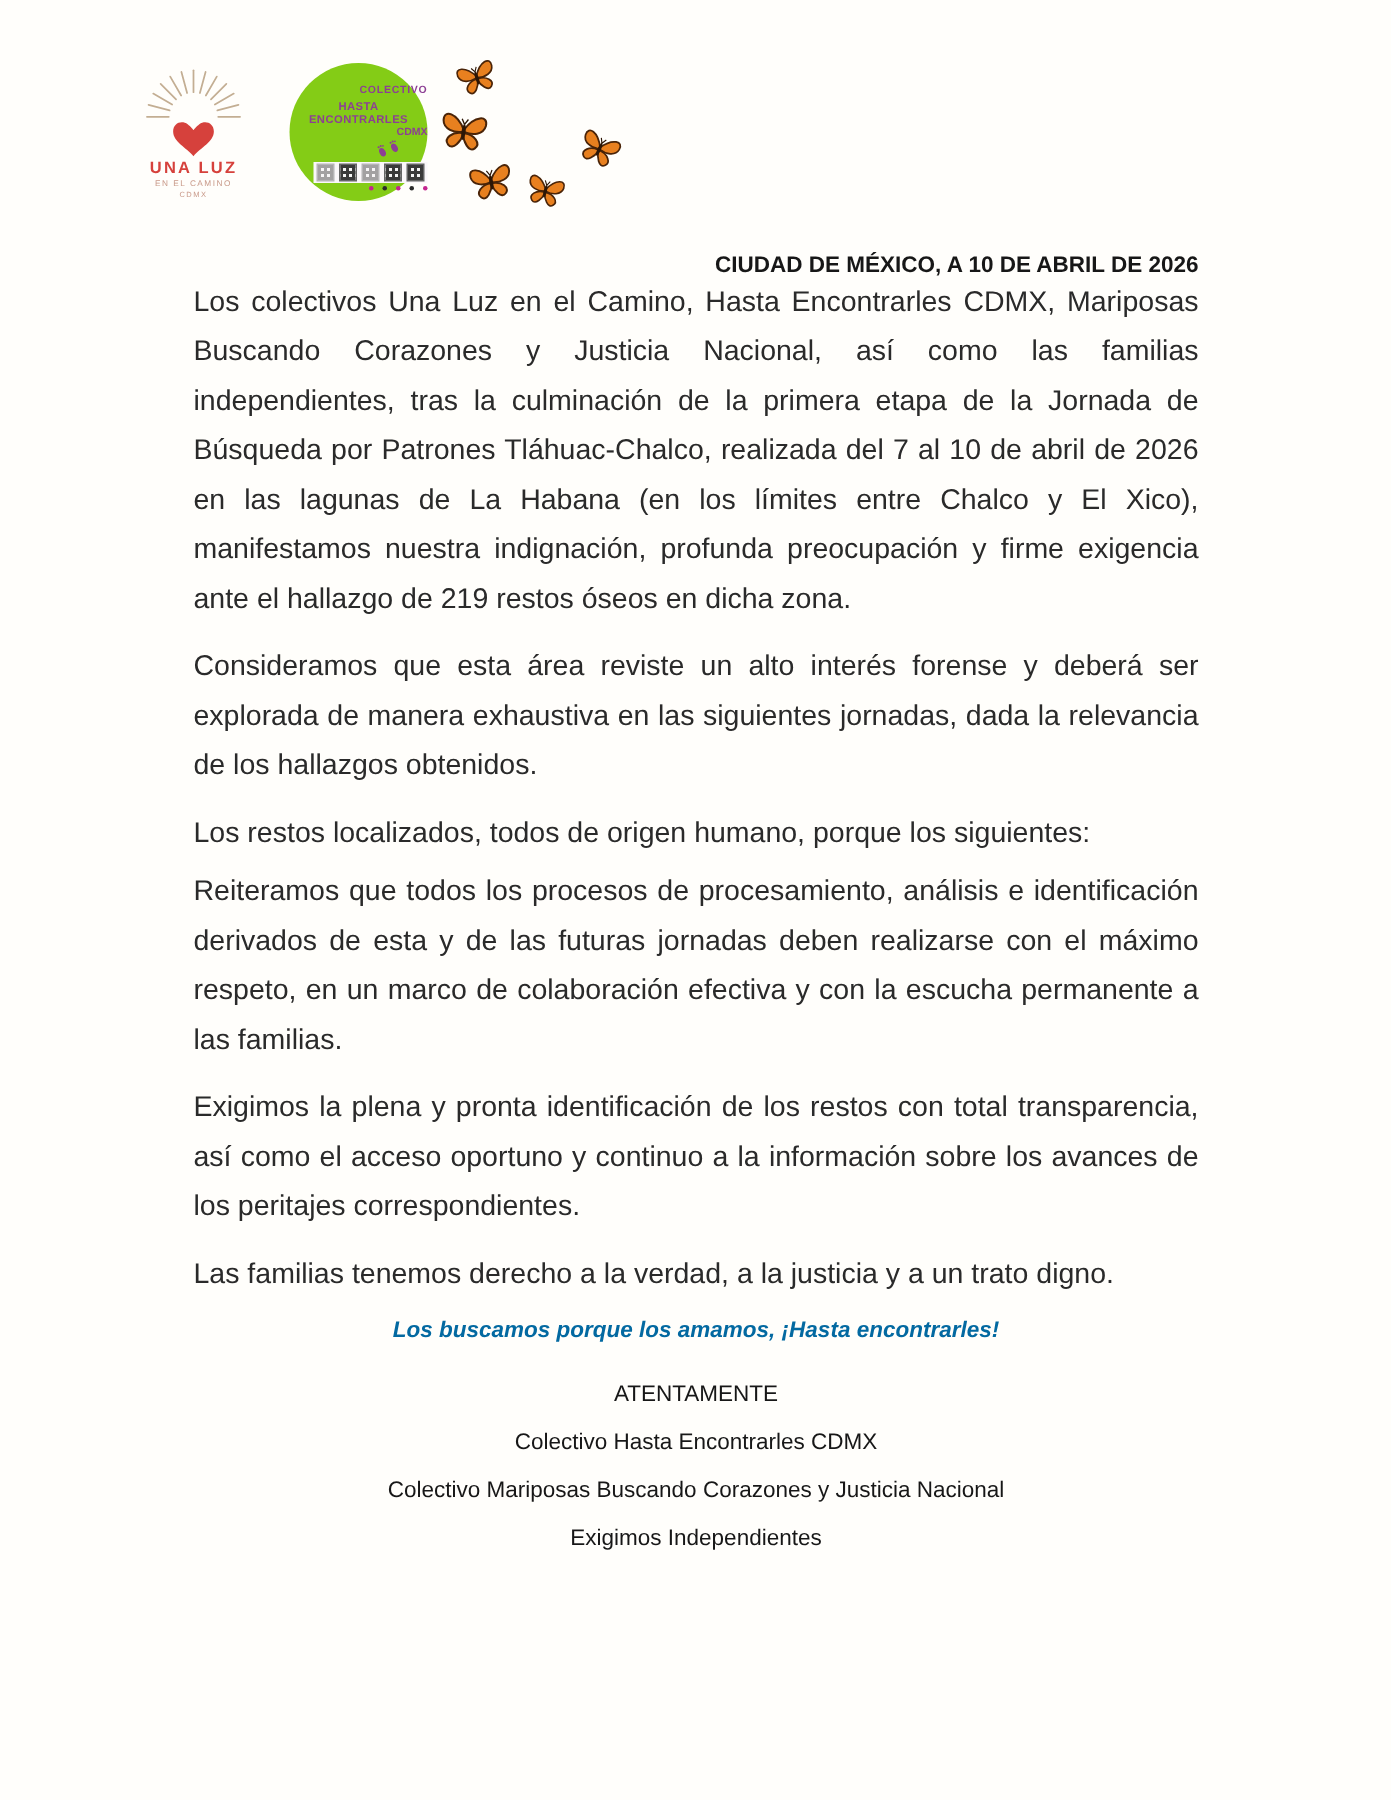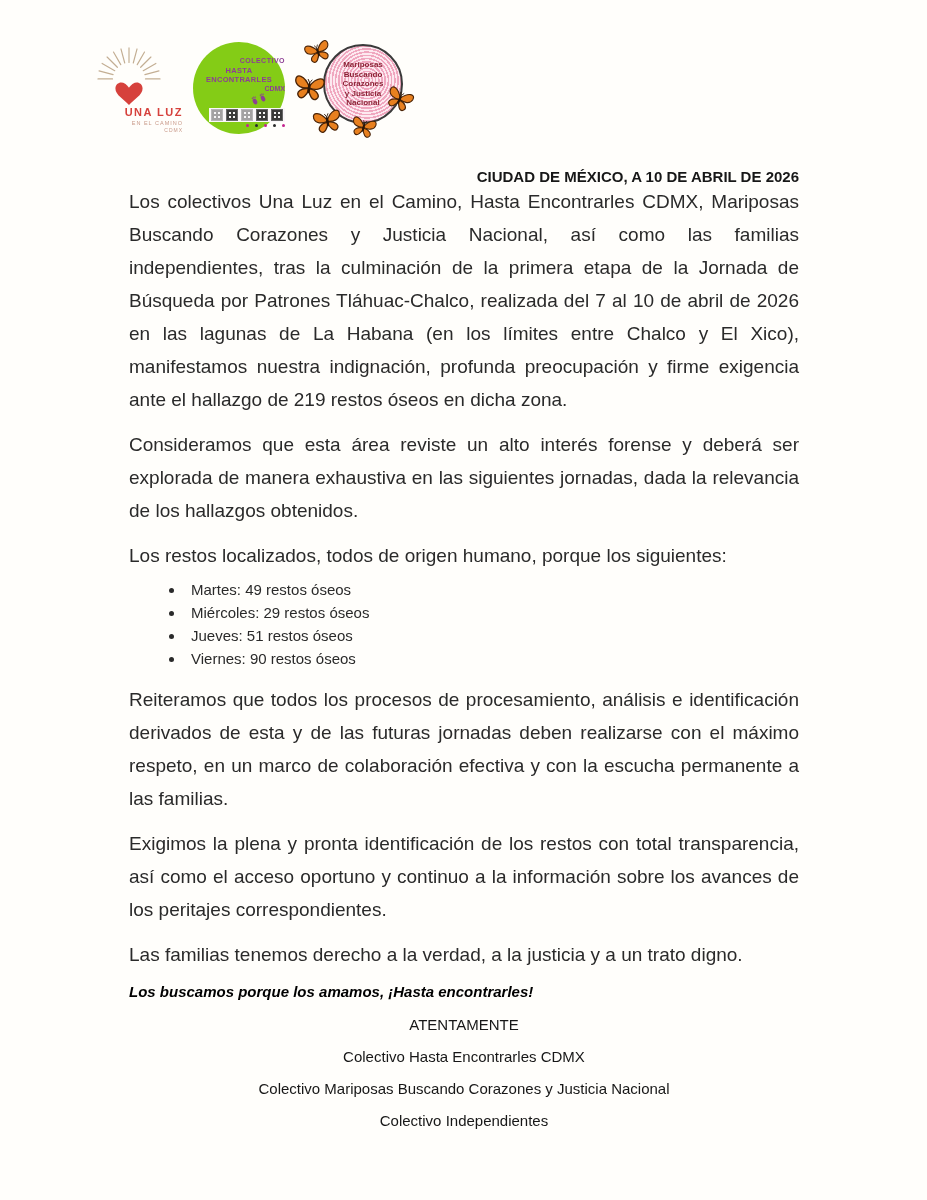--- a/index.html
+++ b/index.html
@@ -20,21 +20,21 @@
   .logos {
     display: flex;
     align-items: center;
     gap: 10px;
     margin-left: -54px;
     height: 96px;
   }
   .logo { flex: 0 0 auto; }
 
   
-  .logo-unaluz { width: 108px; text-align: right; }
+  .logo-unaluz { width: 108px; text-align: center; }
   .ul-title { color: #d6413c; font-weight: bold; font-size: 11px; letter-spacing: 1.5px; margin-top: -6px; }
   .ul-sub   { color: #c99a8a; font-size: 5.5px; letter-spacing: 1px; margin-top: 2px; }
   .ul-sub2  { color: #c99a8a; font-size: 5px; letter-spacing: 1px; margin-top: 1px; }
 
   
   .logo-hasta {
     width: 92px; height: 92px; border-radius: 50%;
     background: #84cc16;
     display: flex; flex-direction: column; align-items: flex-end; justify-content: center;
     text-align: center;
@@ -104,25 +104,26 @@
     padding-left: 56px;
     list-style: disc;
   }
   ul.findings li {
     font-size: 15px;
     line-height: 1.55;
     color: #2a2a2a;
     padding-left: 6px;
   }
   .slogan {
-    margin: 0 0 16px;
+    margin: 0 0 26px;
     font-size: 15px;
     font-weight: bold;
     font-style: italic;
-    color: #000000;
+    color: #0369a1;
+    text-align: center;
   }
   .closing { text-align: center; margin-top: 4px; }
   .closing p {
     margin: 0 0 15px;
     font-weight: normal;
     font-size: 15px;
     color: #171717;
   }
 </style>
 </head>
@@ -193,28 +194,20 @@
       <div class="hasta-dots">
         <span class="dot-m"></span>
           <span class="dot-k"></span>
           <span class="dot-m"></span>
           <span class="dot-k"></span>
           <span class="dot-m"></span>
       </div>
     </div>
 
     <div class="logo logo-mariposas">
-      <div class="mari-circle">
-        <div class="mari-text">
-          <div>Mariposas</div>
-          <div>Buscando Corazones</div>
-          <div>y Justicia</div>
-          <div>Nacional</div>
-        </div>
-      </div>
       <svg class="bf bf1">
           <use href="#bf-sym"></use>
         </svg>
       <svg class="bf bf2">
           <use href="#bf-sym"></use>
         </svg>
       <svg class="bf bf3">
           <use href="#bf-sym"></use>
         </svg>
       <svg class="bf bf4">
@@ -227,33 +220,27 @@
   </div>
 
   <p class="dateline">CIUDAD DE MÉXICO, A 10 DE ABRIL DE 2026</p>
 
 
   <div class="bodytext">
     <p class="para">Los colectivos Una Luz en el Camino, Hasta Encontrarles CDMX, Mariposas Buscando Corazones y Justicia Nacional, así como las familias independientes, tras la culminación de la primera etapa de la Jornada de Búsqueda por Patrones Tláhuac-Chalco, realizada del 7 al 10 de abril de 2026 en las lagunas de La Habana (en los límites entre Chalco y El Xico), manifestamos nuestra indignación, profunda preocupación y firme exigencia ante el hallazgo de 219 restos óseos en dicha zona.</p>
     <p class="para">Consideramos que esta área reviste un alto interés forense y deberá ser explorada de manera exhaustiva en las siguientes jornadas, dada la relevancia de los hallazgos obtenidos.</p>
     <p class="para para-intro">Los restos localizados, todos de origen humano, porque los siguientes:</p>
 
-    <ul class="findings">
-      <li>Martes: 49 restos óseos</li>
-      <li>Miércoles: 29 restos óseos</li>
-      <li>Jueves: 51 restos óseos</li>
-      <li>Viernes: 90 restos óseos</li>
-    </ul>
 
     <p class="para">Reiteramos que todos los procesos de procesamiento, análisis e identificación derivados de esta y de las futuras jornadas deben realizarse con el máximo respeto, en un marco de colaboración efectiva y con la escucha permanente a las familias.</p>
     <p class="para">Exigimos la plena y pronta identificación de los restos con total transparencia, así como el acceso oportuno y continuo a la información sobre los avances de los peritajes correspondientes.</p>
     <p class="para">Las familias tenemos derecho a la verdad, a la justicia y a un trato digno.</p>
     <p class="slogan">Los buscamos porque los amamos, ¡Hasta encontrarles!</p>
   </div>
 
   <div class="closing">
     <p>ATENTAMENTE</p>
     <p>Colectivo Hasta Encontrarles CDMX</p>
     <p>Colectivo Mariposas Buscando Corazones y Justicia Nacional</p>
-    <p>Colectivo Independientes</p>
+    <p>Exigimos Independientes</p>
   </div>
 
 </div>
 
 </body></html>

